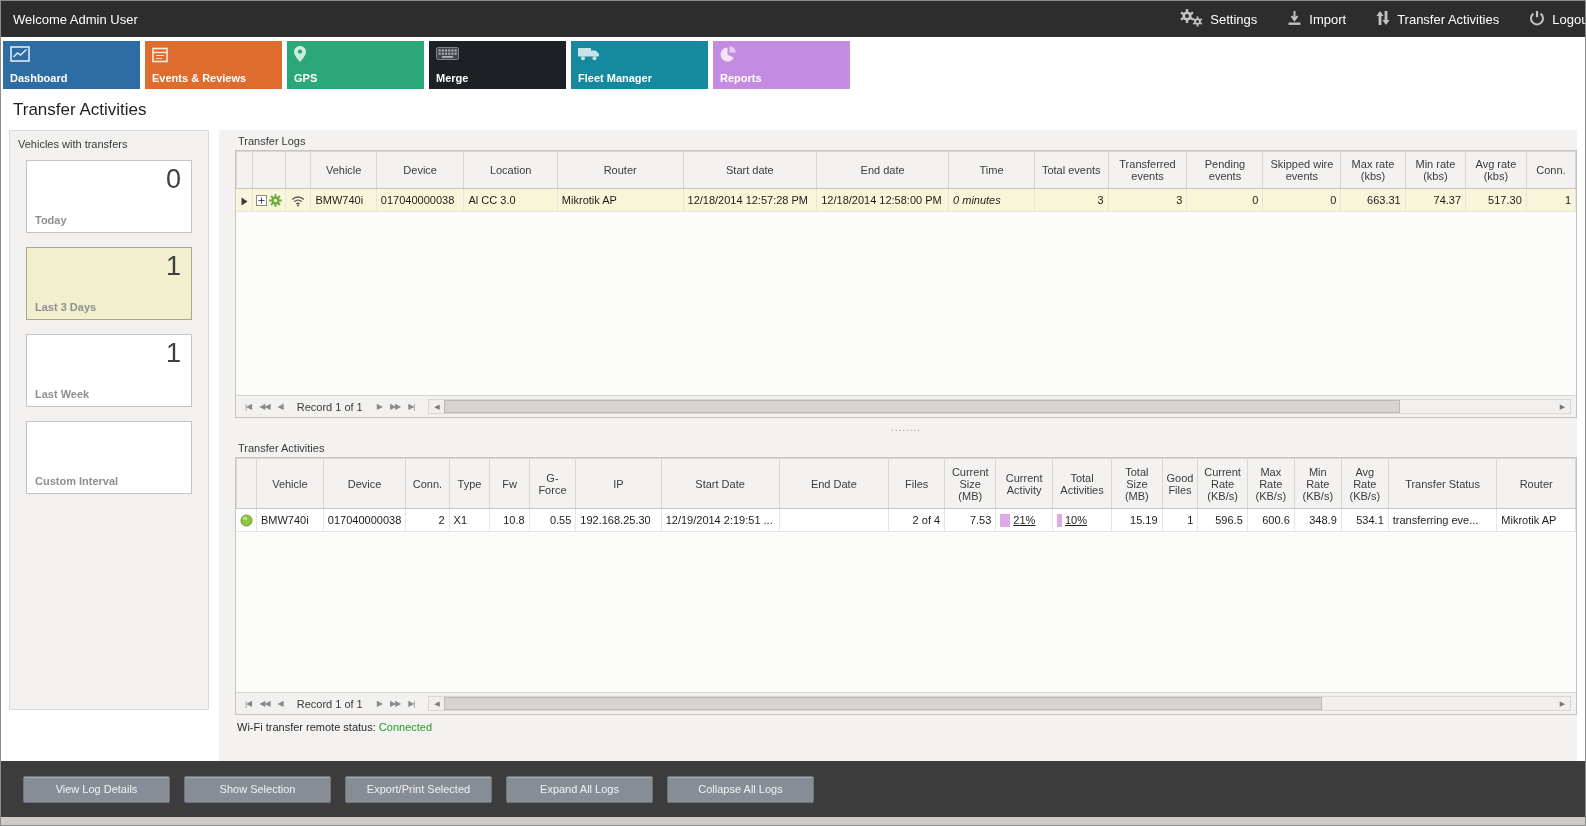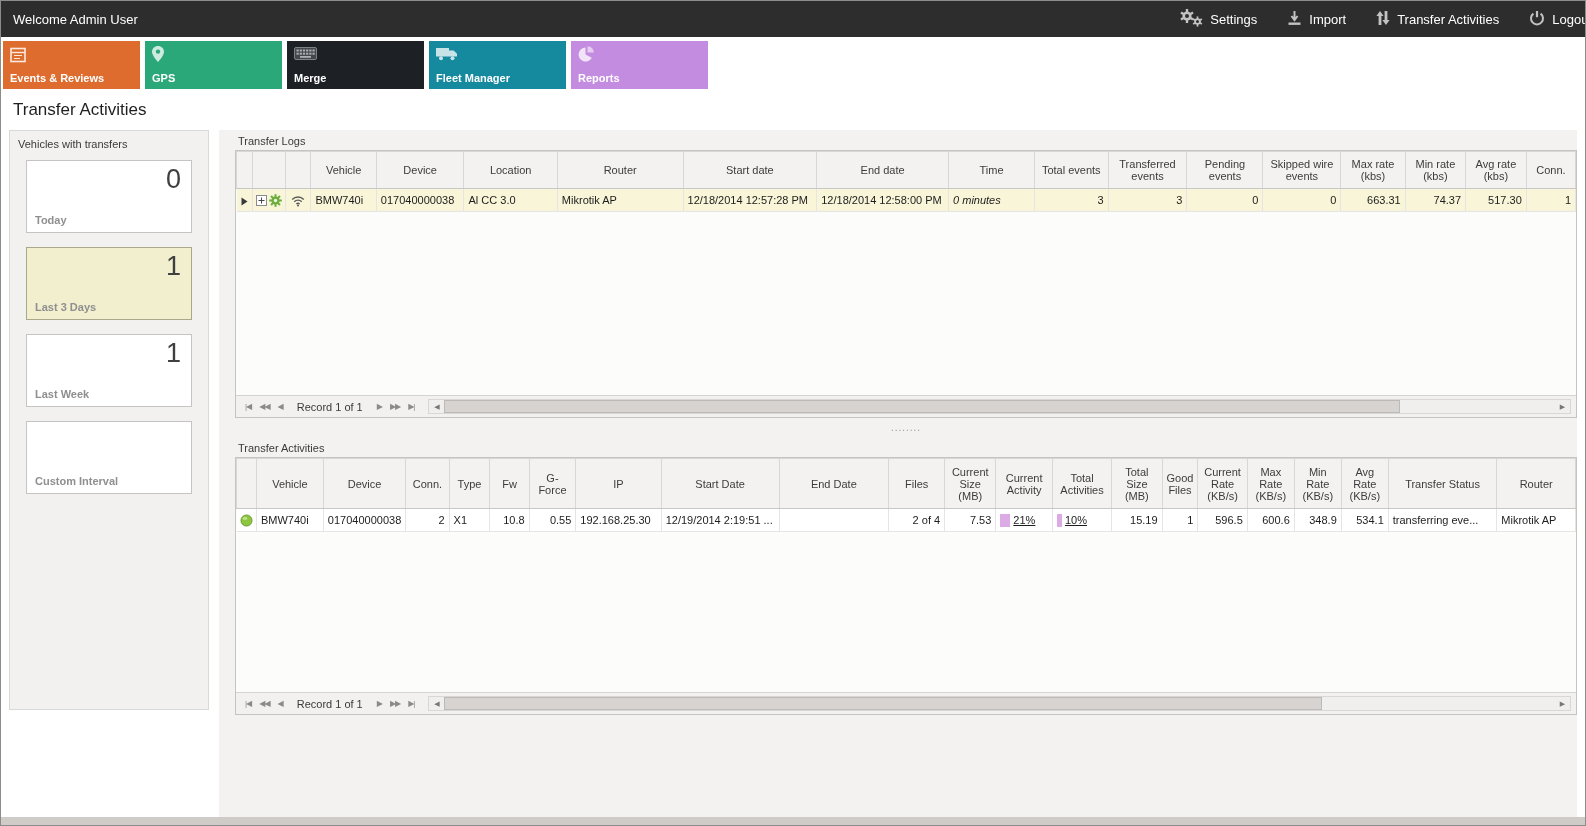--- a/index.html
+++ b/index.html
@@ -146,20 +146,29 @@
             <path d="M8 1v6.2" stroke="#c2c2c2" stroke-width="2.2" fill="none"></path>
             <path d="M4.4 3.6a6 6 0 1 0 7.2 0" stroke="#c2c2c2" stroke-width="2" fill="none"></path>
           </svg>
         </span>
         <span>Logout</span>
       </div>
     </div>
   </div>
 
   <div class="nav-tiles">
+    <div class="tile t-dashboard">
+      <span class="tile-icon">
+        <svg width="20" height="16" viewBox="0 0 20 16">
+          <rect x="1" y="1" width="18" height="14" fill="none" stroke="#fff" stroke-width="1.6"></rect>
+          <path d="M3.5 11 L7.5 7 L10.5 9 L16.5 3.5" stroke="#fff" stroke-width="1.5" fill="none"></path>
+        </svg>
+      </span>
+      <span class="tile-label">Dashboard</span>
+    </div>
     <div class="tile t-events">
       <span class="tile-icon">
         <svg width="16" height="17" viewBox="0 0 16 17">
           <rect x="1" y="2.5" width="14" height="13" fill="none" stroke="#fff" stroke-width="1.6"></rect>
           <path d="M1 6.5h14" stroke="#fff" stroke-width="1.4"></path>
           <path d="M4 9.5h8 M4 12.5h6" stroke="#fff" stroke-width="1.2"></path>
         </svg>
       </span>
       <span class="tile-label">Events &amp; Reviews</span>
     </div>
@@ -468,19 +477,30 @@
           <div class="hscroll">
             <span class="hs-btn">◀</span>
             <div class="hs-track">
               <div class="hs-thumb" style="width:79%"></div>
             </div>
             <span class="hs-btn">▶</span>
           </div>
         </div>
       </div>
 
+      <div class="status-line">
+        <span>Wi-Fi transfer remote status:</span>
+        <span class="status-ok">Connected</span>
+      </div>
 
     </div>
   </div>
 
+  <div class="footer">
+    <div class="fbtn">View Log Details</div>
+    <div class="fbtn">Show Selection</div>
+    <div class="fbtn">Export/Print Selected</div>
+    <div class="fbtn">Expand All Logs</div>
+    <div class="fbtn">Collapse All Logs</div>
+  </div>
   <div class="bottom-strip"></div>
 
 </div>
 
 </body></html>

